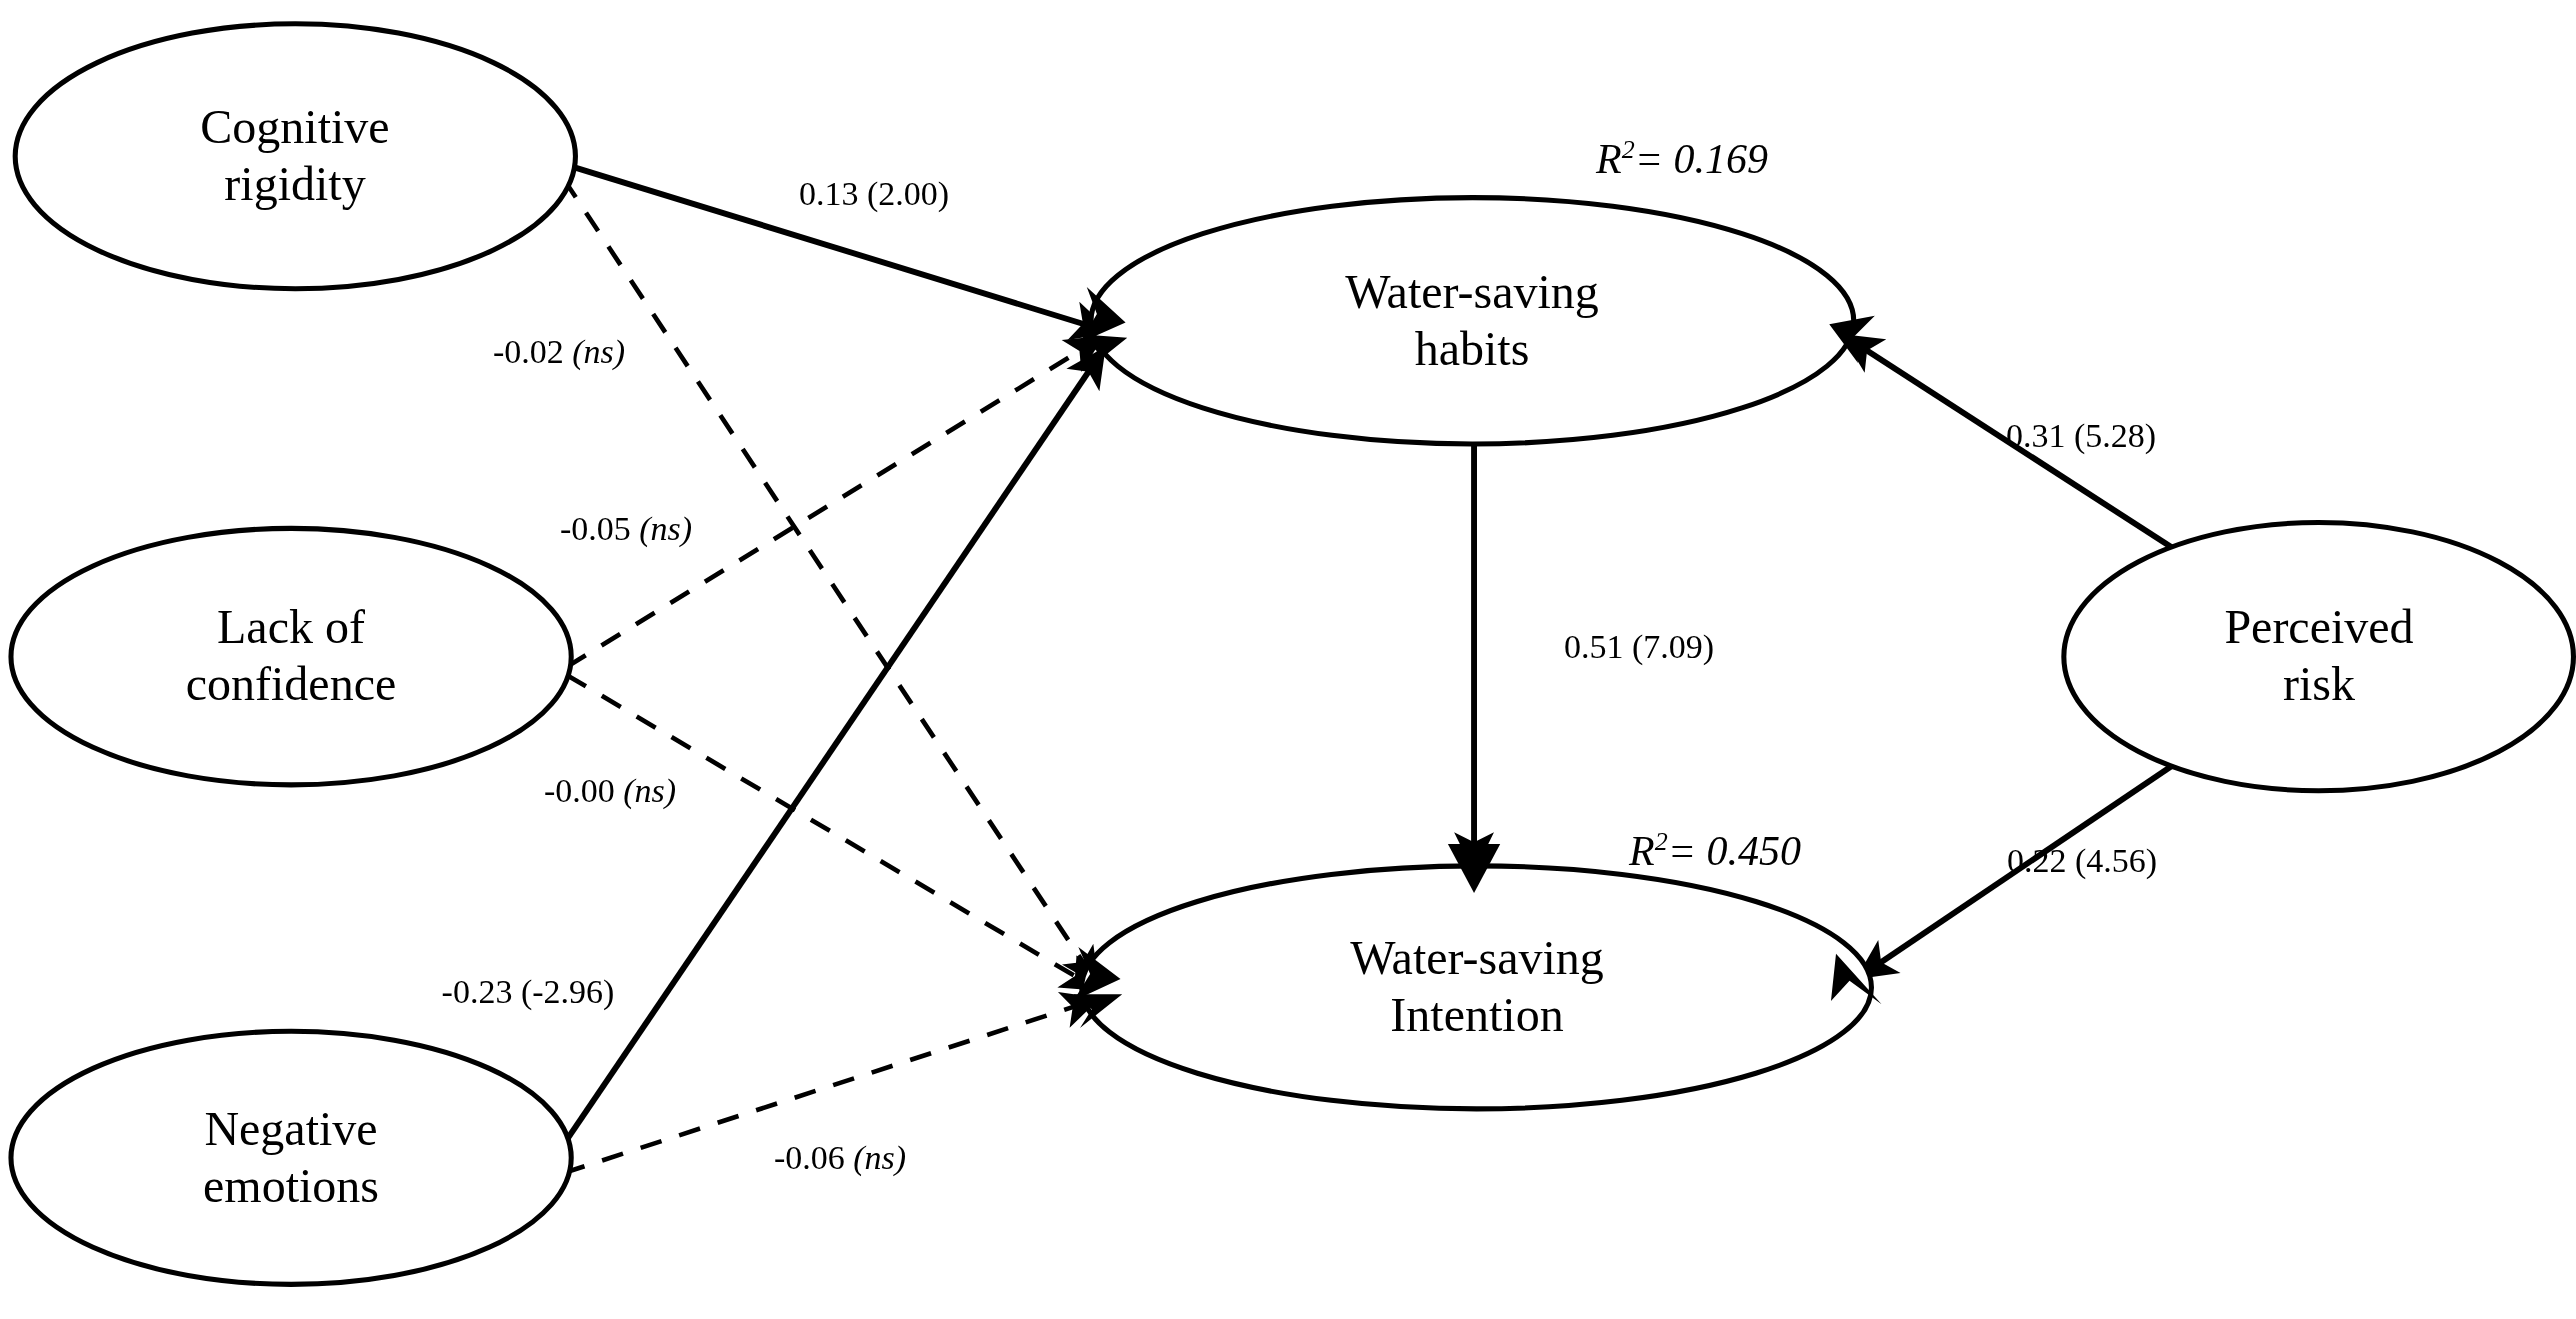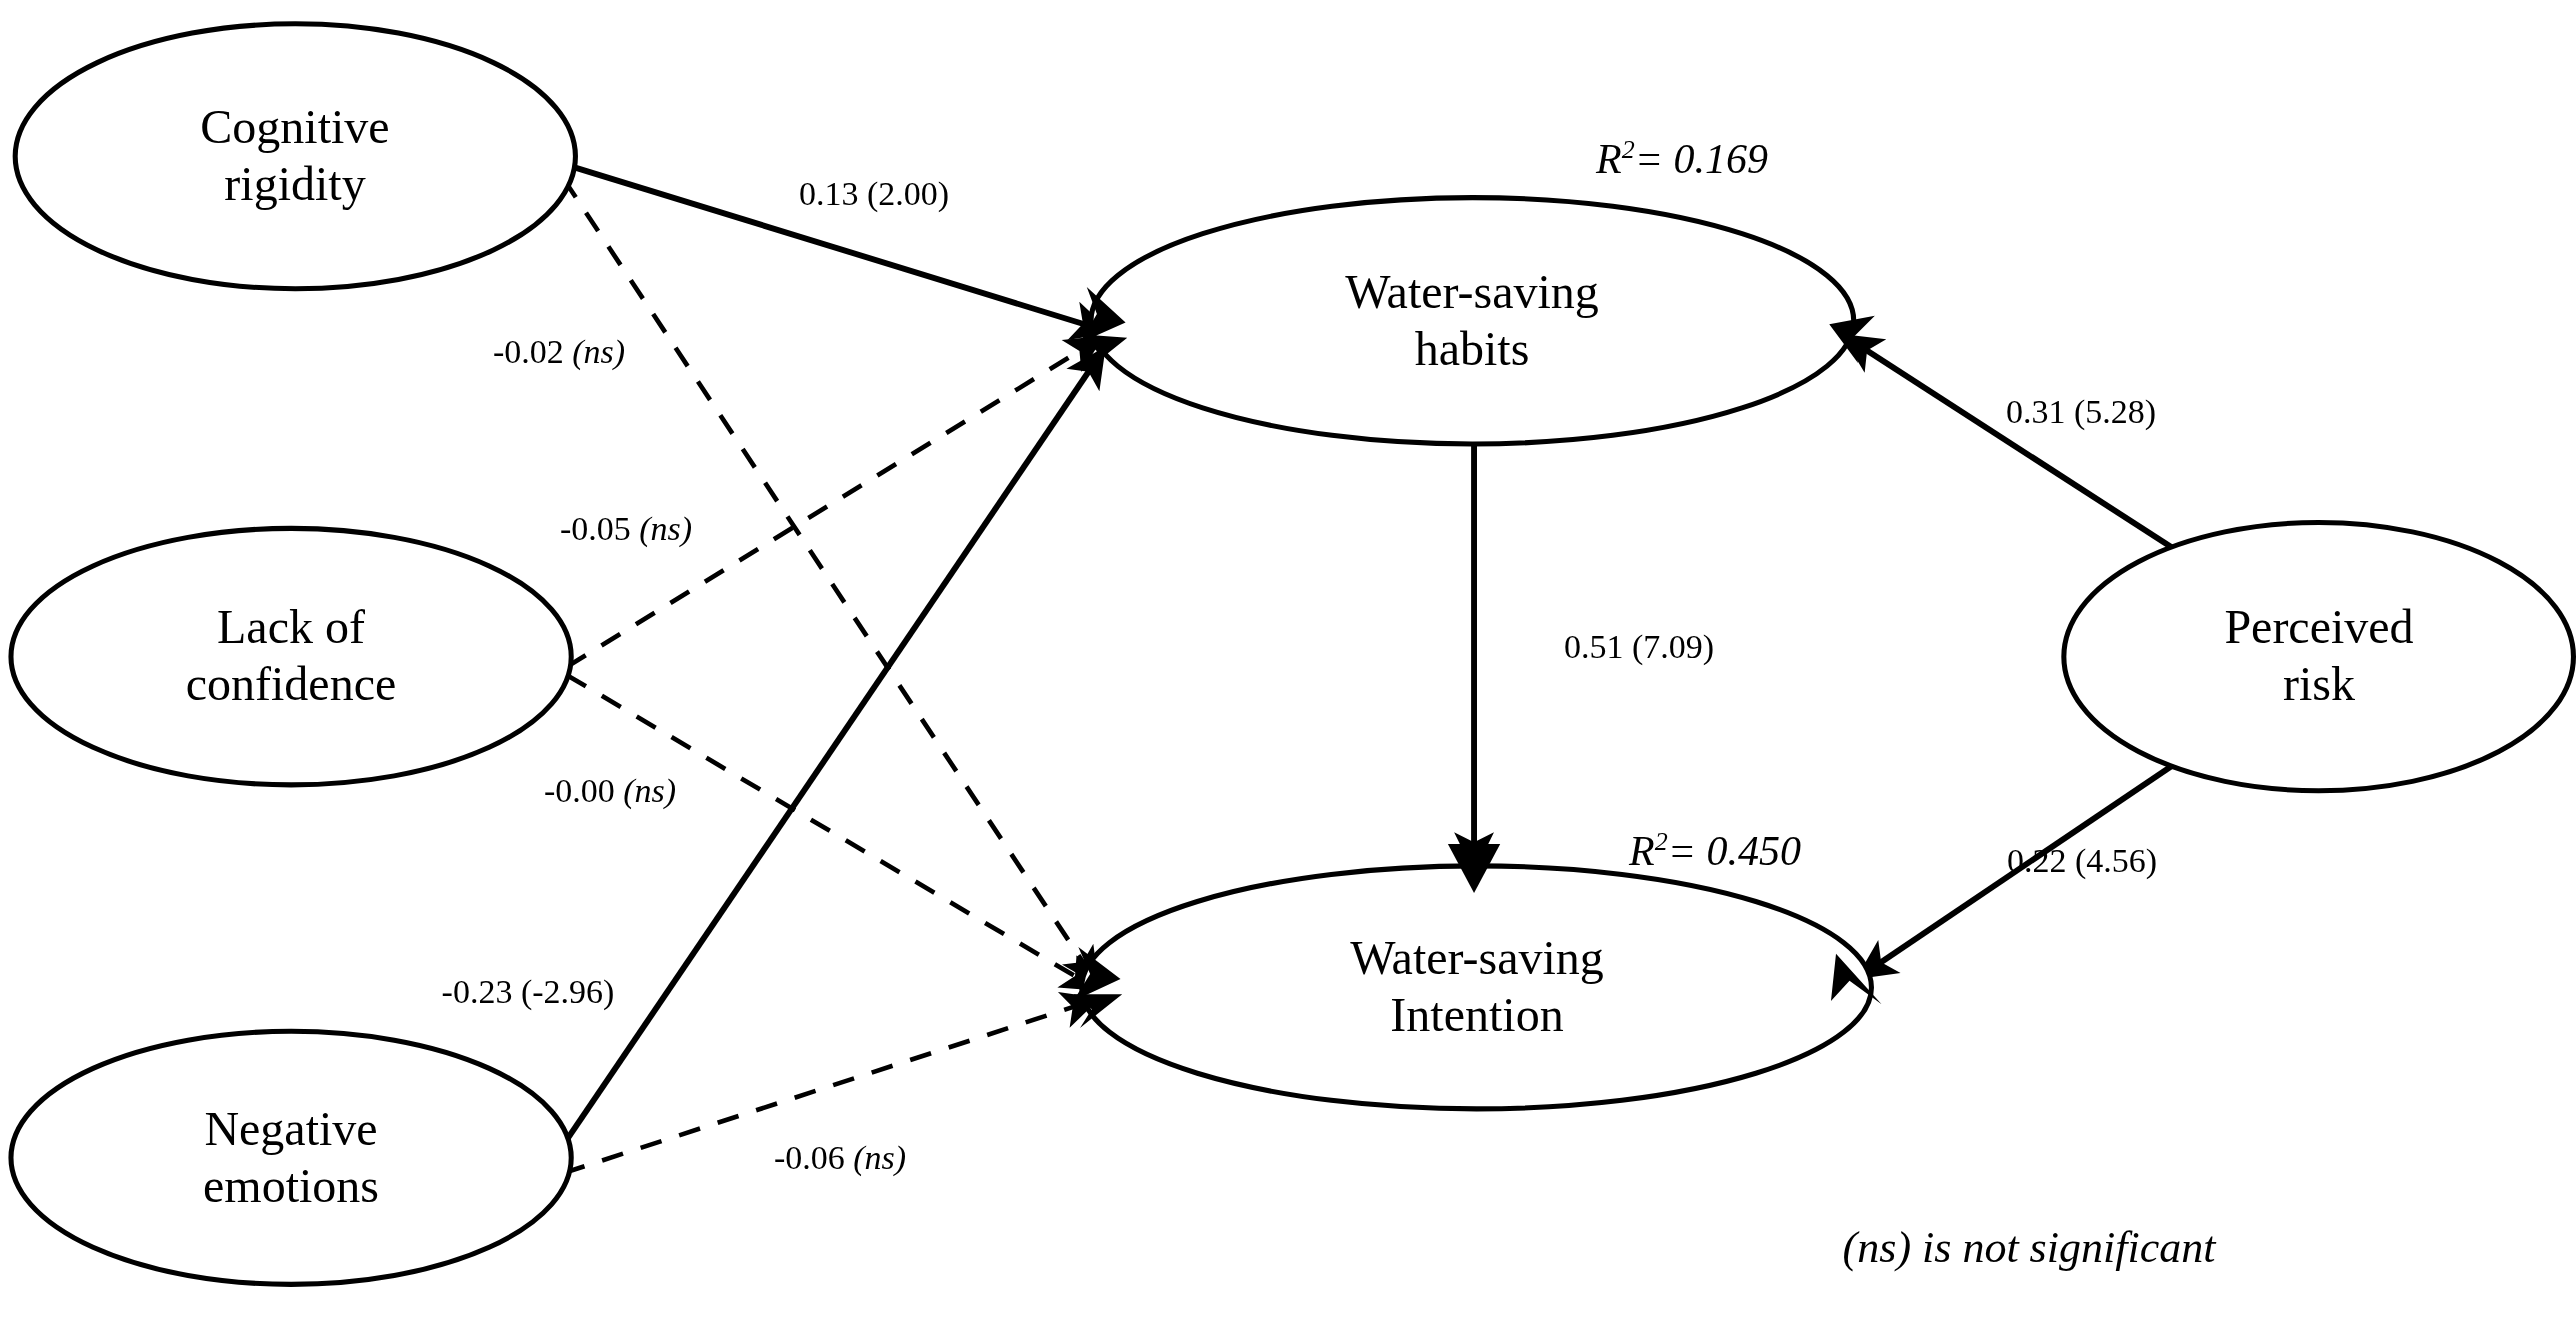--- a/index.html
+++ b/index.html
@@ -152,20 +152,19 @@
   <div class="edge-label" style="left:626px; top:529px;"><span>-0.05</span>&nbsp;<span class="ns">(ns)</span></div>
 
   <div class="edge-label" style="left:610px; top:791px;"><span>-0.00</span>&nbsp;<span class="ns">(ns)</span></div>
 
   <div class="edge-label" style="left:528px; top:992px;"><span>-0.23</span>&nbsp;<span>(-2.96)</span></div>
 
   <div class="edge-label" style="left:840px; top:1158px;"><span>-0.06</span>&nbsp;<span class="ns">(ns)</span></div>
 
   <div class="edge-label" style="left:1639px; top:647px;"><span>0.51</span>&nbsp;<span>(7.09)</span></div>
 
-  <div class="edge-label" style="left:2081px; top:412px;"><span>0.31</span>&nbsp;<span>(5.28)</span></div>
+  <div class="edge-label" style="left:2081px; top:436px;"><span>0.31</span>&nbsp;<span>(5.28)</span></div>
 
   <div class="edge-label" style="left:2082px; top:861px;"><span>0.22</span>&nbsp;<span>(4.56)</span></div>
 
-  <div class="legend-note" style="left:2029px; top:1247px;">(ns) is not significant</div>
 
 </div>
 
 
 </body></html>

